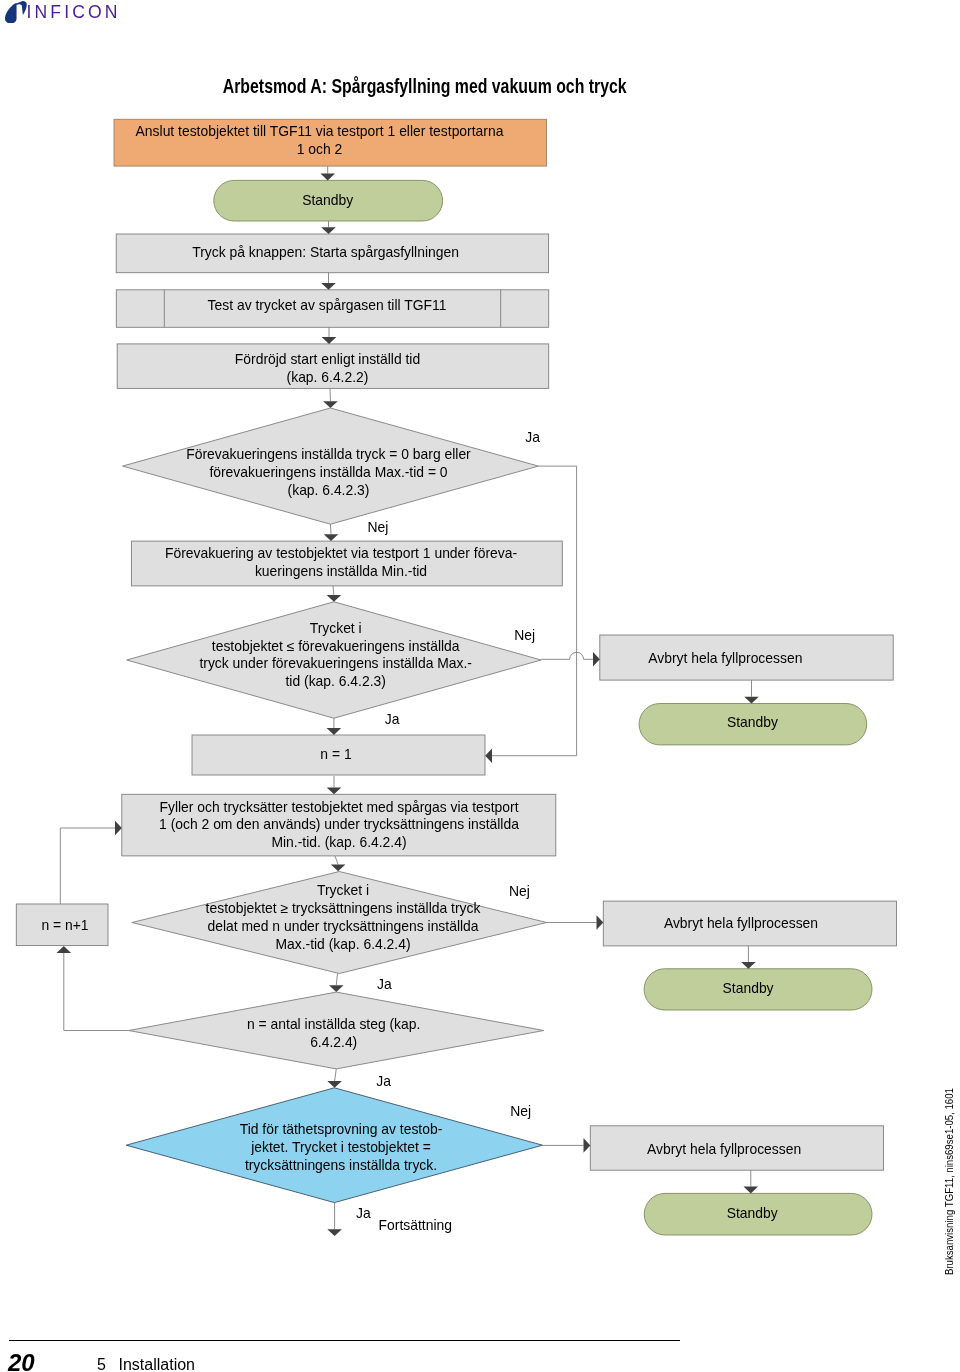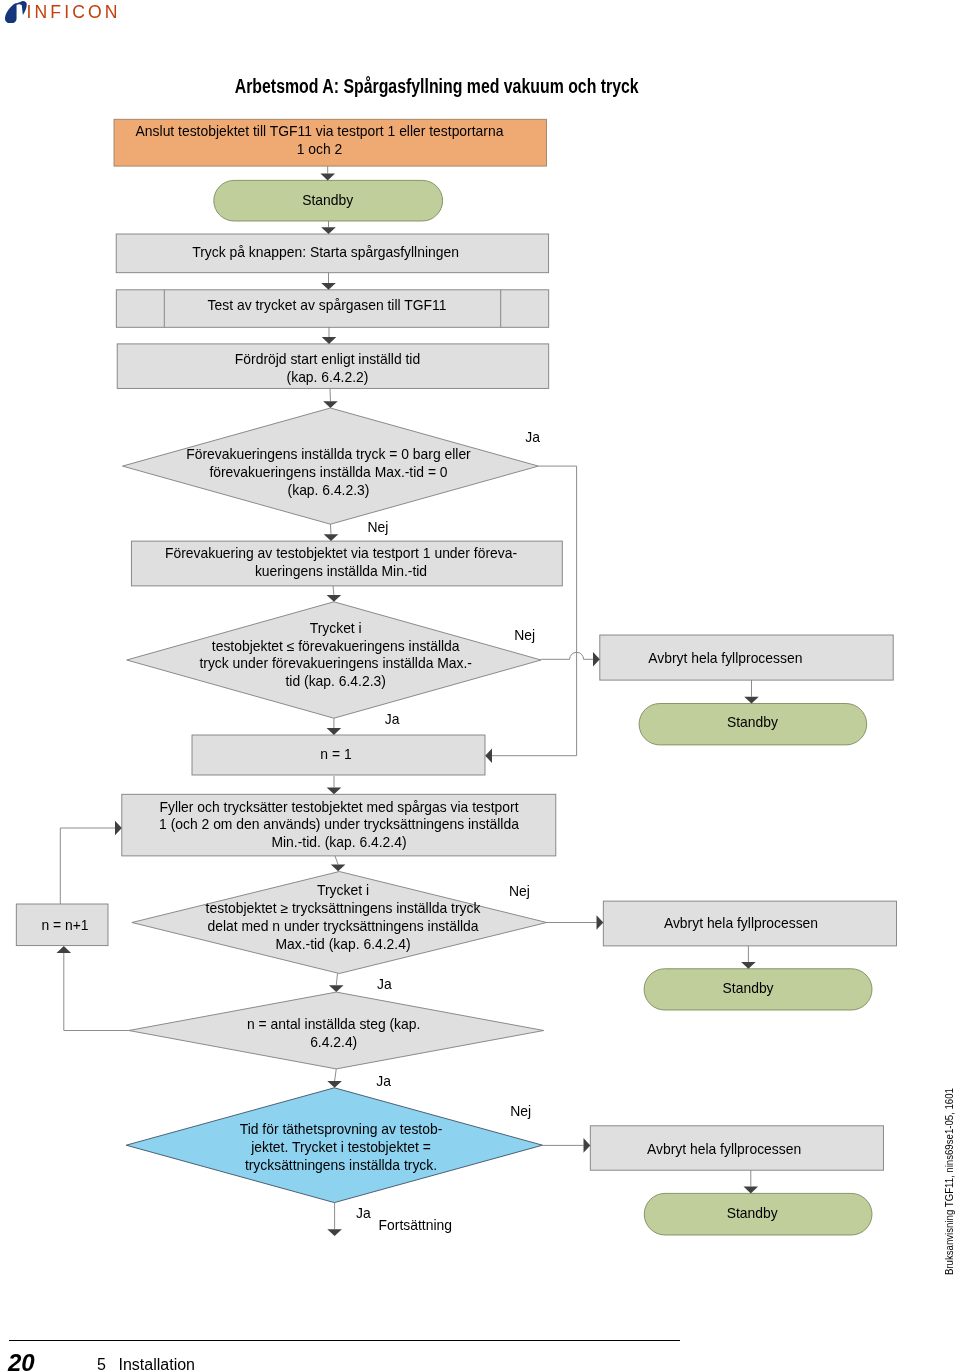--- a/index.html
+++ b/index.html
@@ -1,21 +1,21 @@
 <!DOCTYPE html>
 <html><head>
 <meta charset="utf-8">
 <style>
   html,body{margin:0;padding:0;background:#fff;}
   body{width:960px;height:1372px;position:relative;overflow:hidden;
        font-family:"Liberation Sans",sans-serif;color:#000;}
   #logo-wrap{position:absolute;left:0px;top:0px;width:230px;height:30px;}
   #logo-mark{position:absolute;left:5.2px;top:0.9px;display:block;}
-  #logo-text{position:absolute;left:26.5px;top:1.2px;font-size:17.6px;letter-spacing:3.1px;color:#c2410c;line-height:22px;}
-  #page-title{position:absolute;left:12px;top:75.7px;width:850px;text-align:center;
+  #logo-text{position:absolute;left:26.5px;top:1.2px;font-size:17.6px;letter-spacing:3.1px;color:#4c1d95;line-height:22px;}
+  #page-title{position:absolute;left:0;top:75.7px;width:850px;text-align:center;
        font-size:20px;font-weight:bold;line-height:20px;}
   #page-title span{display:inline-block;transform:scaleX(0.793);transform-origin:center;}
   svg#flow{position:absolute;left:0;top:0;width:960px;height:1372px;}
   svg#flow text{font-family:"Liberation Sans",sans-serif;font-size:13.9px;fill:#000;}
   #footer-rule{position:absolute;left:9px;top:1339.5px;width:671px;height:1.5px;background:#000;}
   #page-number{position:absolute;left:8px;top:1351px;font-size:24px;font-weight:bold;font-style:italic;line-height:24px;}
   #chapter-number{position:absolute;left:97px;top:1355px;font-size:16px;line-height:20px;}
   #chapter-title{position:absolute;left:118.5px;top:1355px;font-size:16px;line-height:20px;}
   #side-note{position:absolute;left:944px;top:1274.5px;font-size:11px;line-height:11px;
        transform-origin:0 0;transform:rotate(-90deg);white-space:nowrap;}

